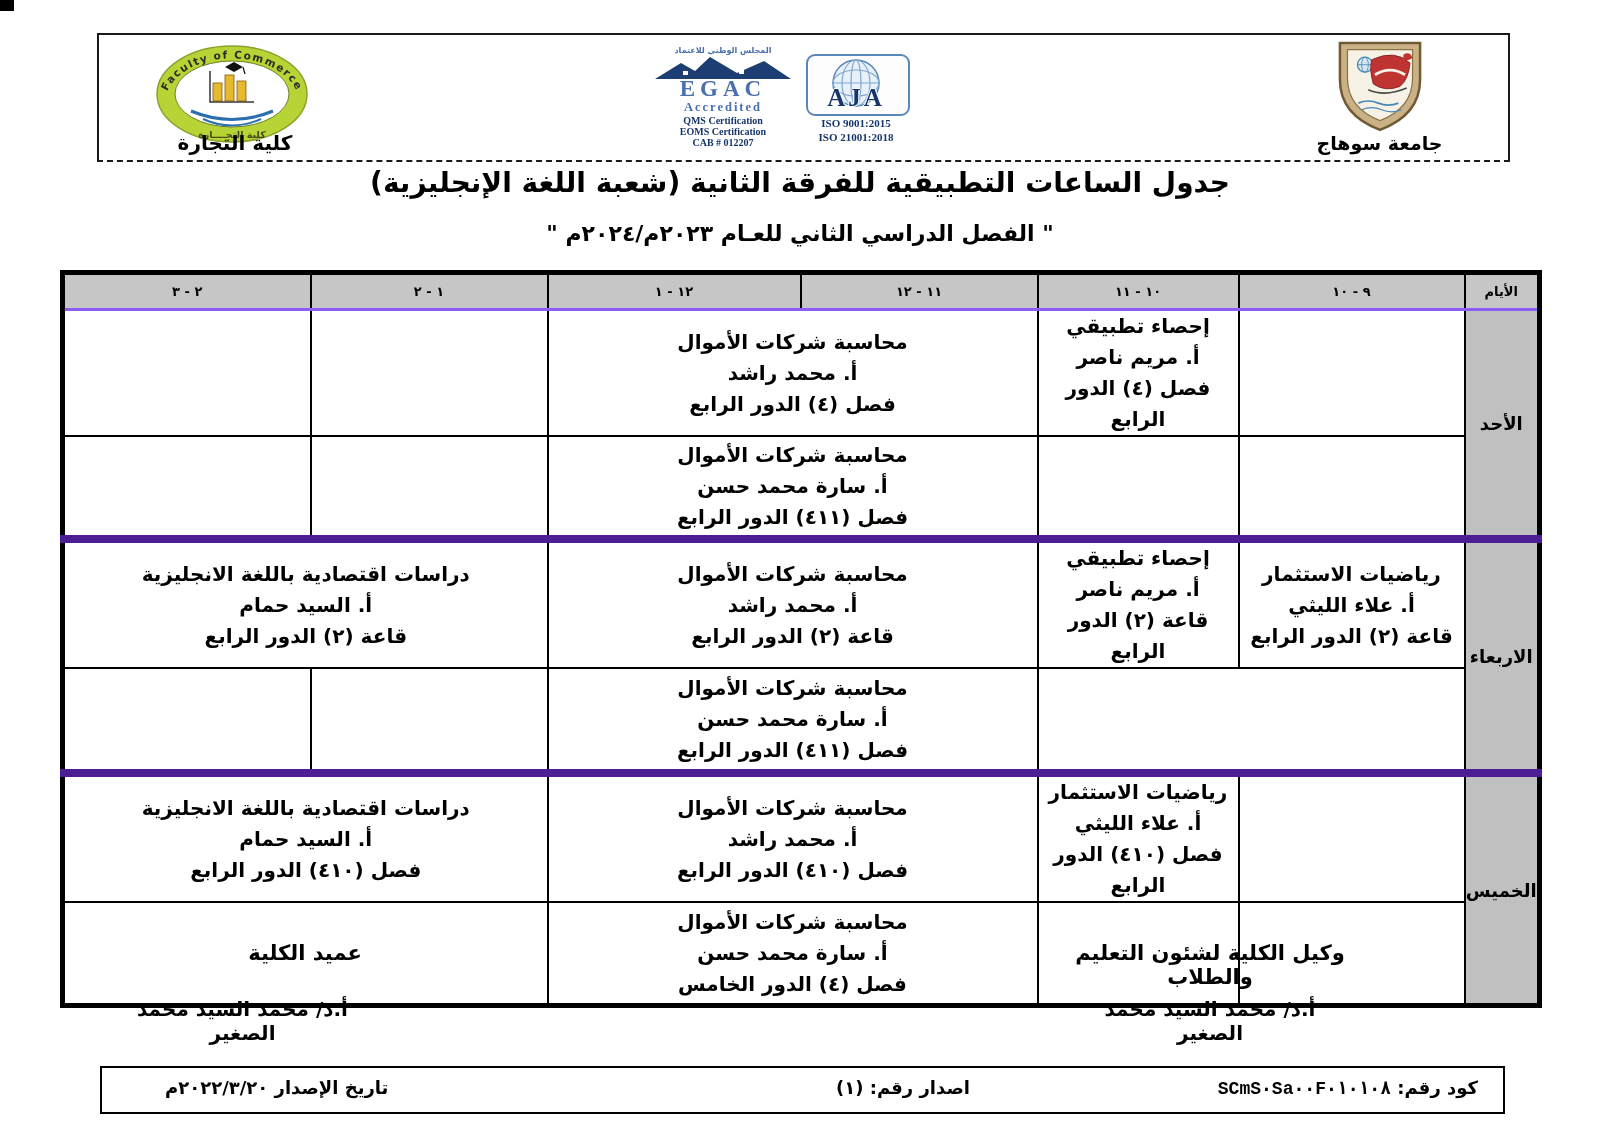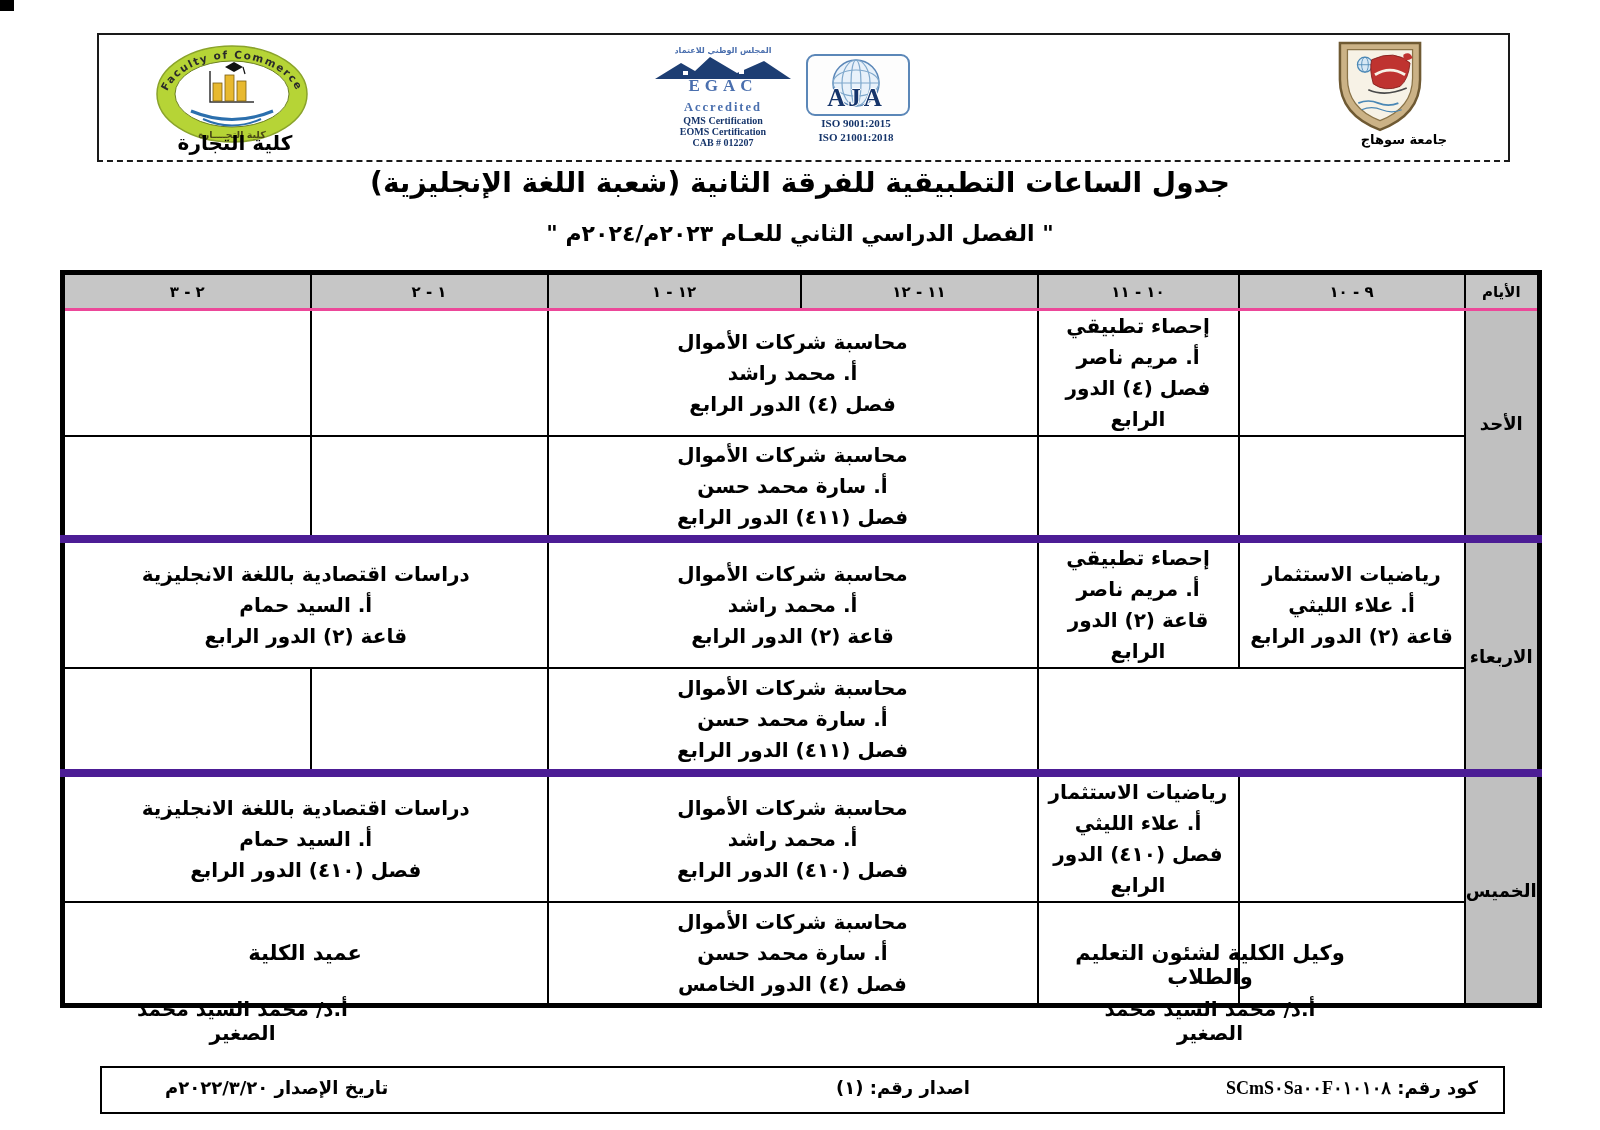--- a/index.html
+++ b/index.html
@@ -7,44 +7,44 @@
   .abs{position:absolute;}
   .ctr{text-align:center;}
 
   
   .corner{left:0;top:0;width:14px;height:11px;background:#000;}
 
   
   .hdrbox{left:97px;top:33px;width:1409px;height:125px;border:2px solid #1a1a1a;border-bottom-style:dashed;background:#fff;}
 
   .fc-caption{left:150px;top:131px;width:170px;font-size:20px;font-weight:bold;}
-  .soh-caption{left:1312px;top:132px;width:135px;font-size:13px;font-weight:bold;text-align:right;}
+  .soh-caption{left:1312px;top:132px;width:135px;font-size:19px;font-weight:bold;}
 
   .egac-top{left:645px;top:46px;width:156px;font-size:8px;color:#4a6fae;font-weight:bold;}
-  .egac-name{left:645px;top:76px;width:156px;font-size:17px;color:#4a6fae;font-weight:bold;letter-spacing:5px;font-family:"Liberation Serif",serif;}
+  .egac-name{left:645px;top:76px;width:156px;font-size:23px;color:#4a6fae;font-weight:bold;letter-spacing:5px;font-family:"Liberation Serif",serif;}
   .egac-sub{left:645px;top:100px;width:156px;font-size:12.5px;color:#4a6fae;font-weight:bold;letter-spacing:2px;font-family:"Liberation Serif",serif;}
   .egac-l1{left:645px;top:115px;width:156px;font-size:10px;color:#16356b;font-weight:bold;font-family:"Liberation Serif",serif;}
   .egac-l2{left:645px;top:126px;width:156px;font-size:10px;color:#16356b;font-weight:bold;font-family:"Liberation Serif",serif;}
   .egac-l3{left:645px;top:137px;width:156px;font-size:10px;color:#16356b;font-weight:bold;font-family:"Liberation Serif",serif;}
 
   .aja-box{left:806px;top:54px;width:100px;height:58px;border:2.5px solid #5b87b8;border-radius:9px;background:#fdfdfd;}
   .aja-name{left:806px;top:84px;width:100px;font-size:25px;color:#16356b;font-weight:bold;letter-spacing:3px;font-family:"Liberation Serif",serif;
             text-shadow:1px 0 0 #fff,-1px 0 0 #fff,0 1px 0 #fff,0 -1px 0 #fff;}
   .aja-iso1{left:795px;top:117px;width:122px;font-size:11px;color:#16356b;font-weight:bold;font-family:"Liberation Serif",serif;}
   .aja-iso2{left:795px;top:131px;width:122px;font-size:11px;color:#16356b;font-weight:bold;font-family:"Liberation Serif",serif;}
 
   
   .title{left:0;top:166px;width:1600px;font-size:28px;font-weight:bold;direction:rtl;}
   .subtitle{left:0;top:221px;width:1600px;font-size:22px;font-weight:bold;direction:rtl;}
 
   
   table.sched{position:absolute;left:60px;top:270px;width:1477px;border-collapse:collapse;table-layout:fixed;direction:rtl;}
   table.sched{border:5px solid #000;}
   table.sched th,table.sched td{border:2px solid #000;padding:0;vertical-align:middle;text-align:center;overflow:hidden;}
-  tr.head th{background:#c6c6c6;font-size:15px;font-weight:bold;height:33px;border-bottom:3px solid #ec4899;}
+  tr.head th{background:#c6c6c6;font-size:13px;font-weight:bold;height:33px;border-bottom:3px solid #8b5cf6;}
   td.day{background:#c0c0c0;font-size:18px;font-weight:bold;border-left:4px solid #000;}
   tr.grp td{border-top:8px solid #4c1d95;}
   td.cell div{font-size:20px;font-weight:bold;line-height:31px;text-align:center;}
   tr.r1 td{height:110px;} tr.r2 td{height:98px;}
   tr.r3 td{height:100px;} tr.r4 td{height:100px;}
   tr.r5 td{height:101px;} tr.r6 td{height:100px;}
 
   
   .sig{font-size:21px;font-weight:bold;direction:rtl;}
   .sig-vd-title{left:1040px;top:941px;width:340px;}
@@ -52,21 +52,21 @@
   .sig-name{font-size:20px;font-weight:bold;direction:rtl;}
   .sig-vd-name{left:1075px;top:997px;width:270px;}
   .sig-dean-name{left:110px;top:997px;width:265px;}
 
   
   .footbox{left:100px;top:1066px;width:1401px;height:44px;border:2px solid #000;background:#fff;}
   .foot{font-size:18px;font-weight:bold;direction:rtl;top:1066px;height:44px;line-height:44px;}
   .foot-code{right:108px;text-align:right;padding-right:14px;width:420px;}
   .foot-issue{left:790px;width:180px;text-align:right;}
   .foot-date{left:165px;width:480px;text-align:left;}
-  .ltr{direction:ltr;unicode-bidi:isolate;font-family:Liberation Serif, serif;margin-left:30px;}
+  .ltr{direction:ltr;unicode-bidi:isolate;font-family:Liberation Mono, monospace;margin-left:30px;}
 </style>
 </head>
 <body>
 
 <div class="abs corner"></div>
 
 <div class="abs hdrbox"></div>
 
 <svg class="abs" style="left:153px;top:41px;" width="158" height="108" viewBox="0 0 158 108">
   <defs>

